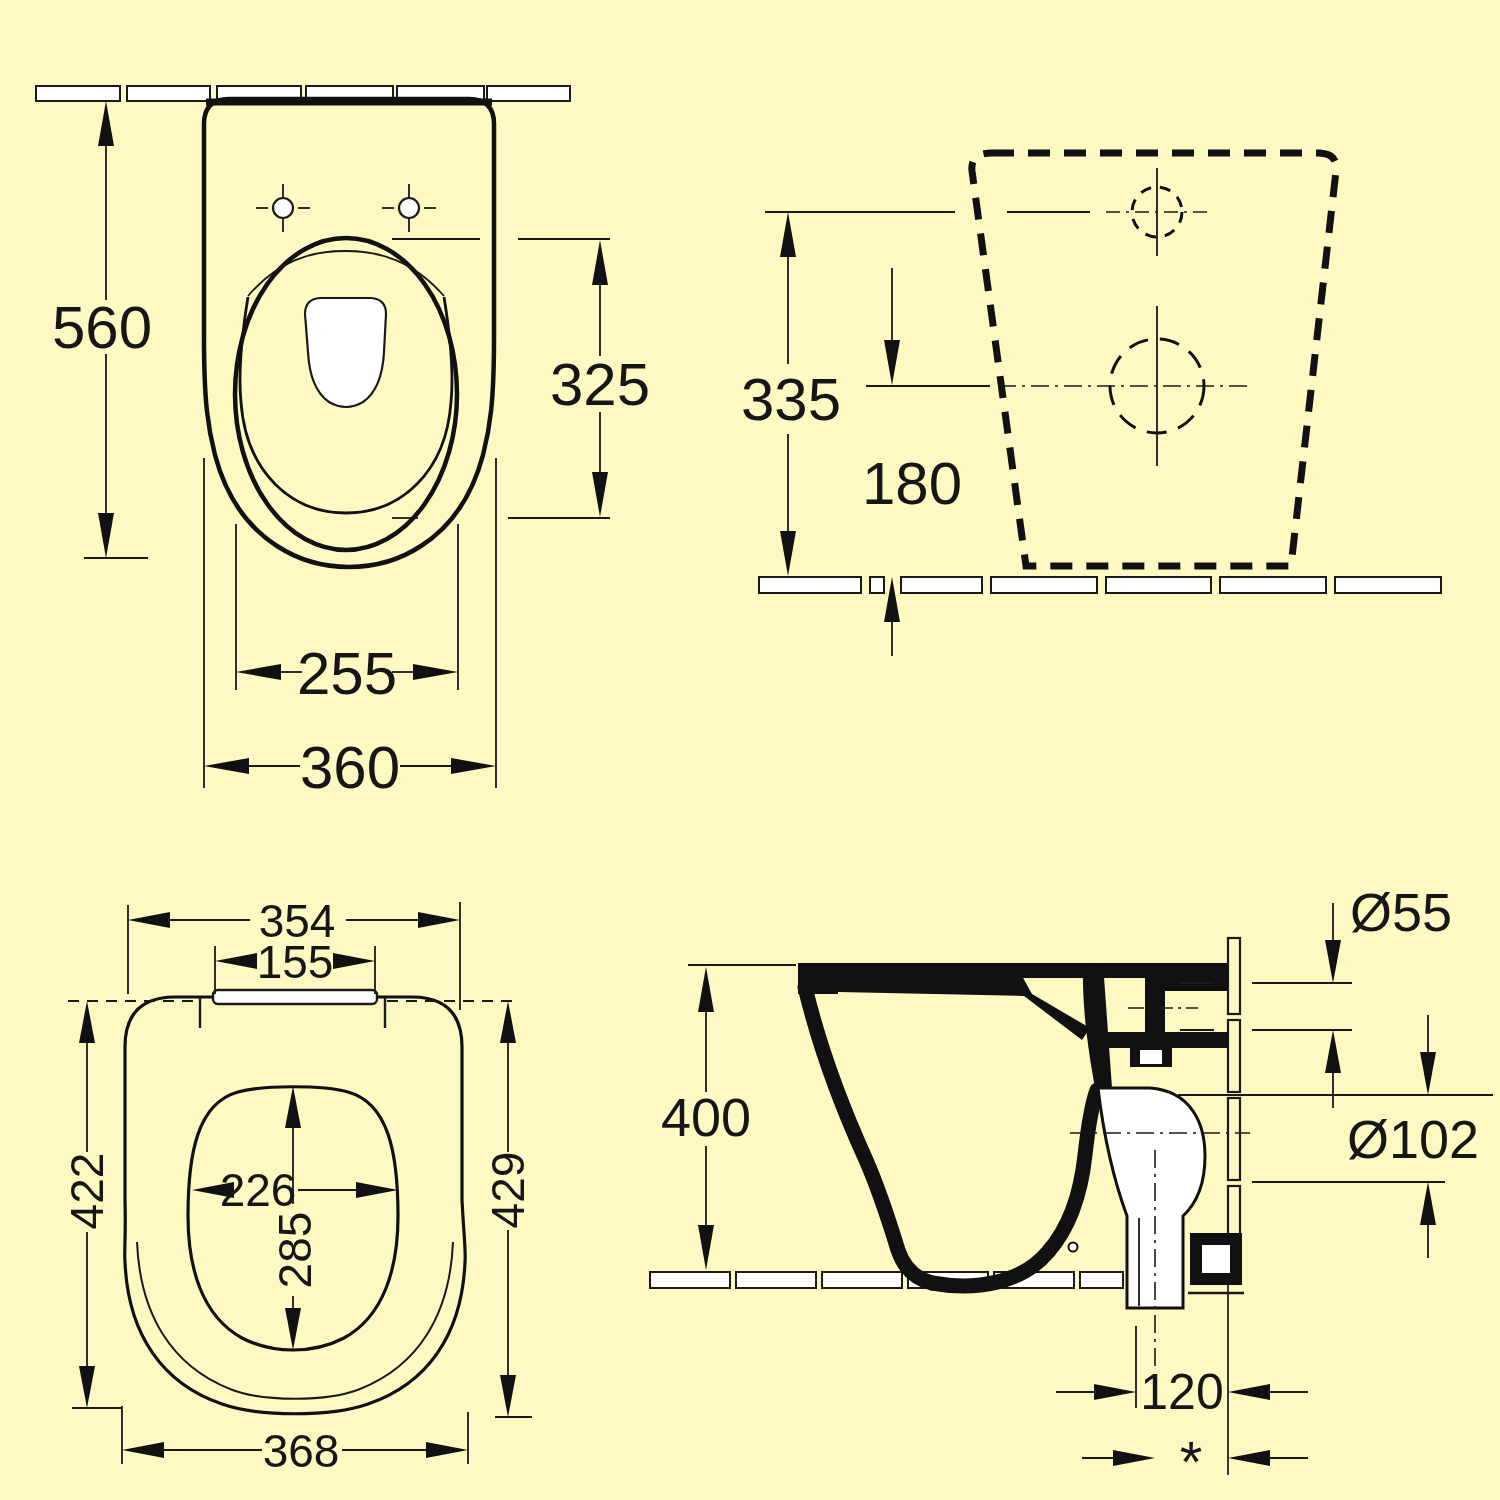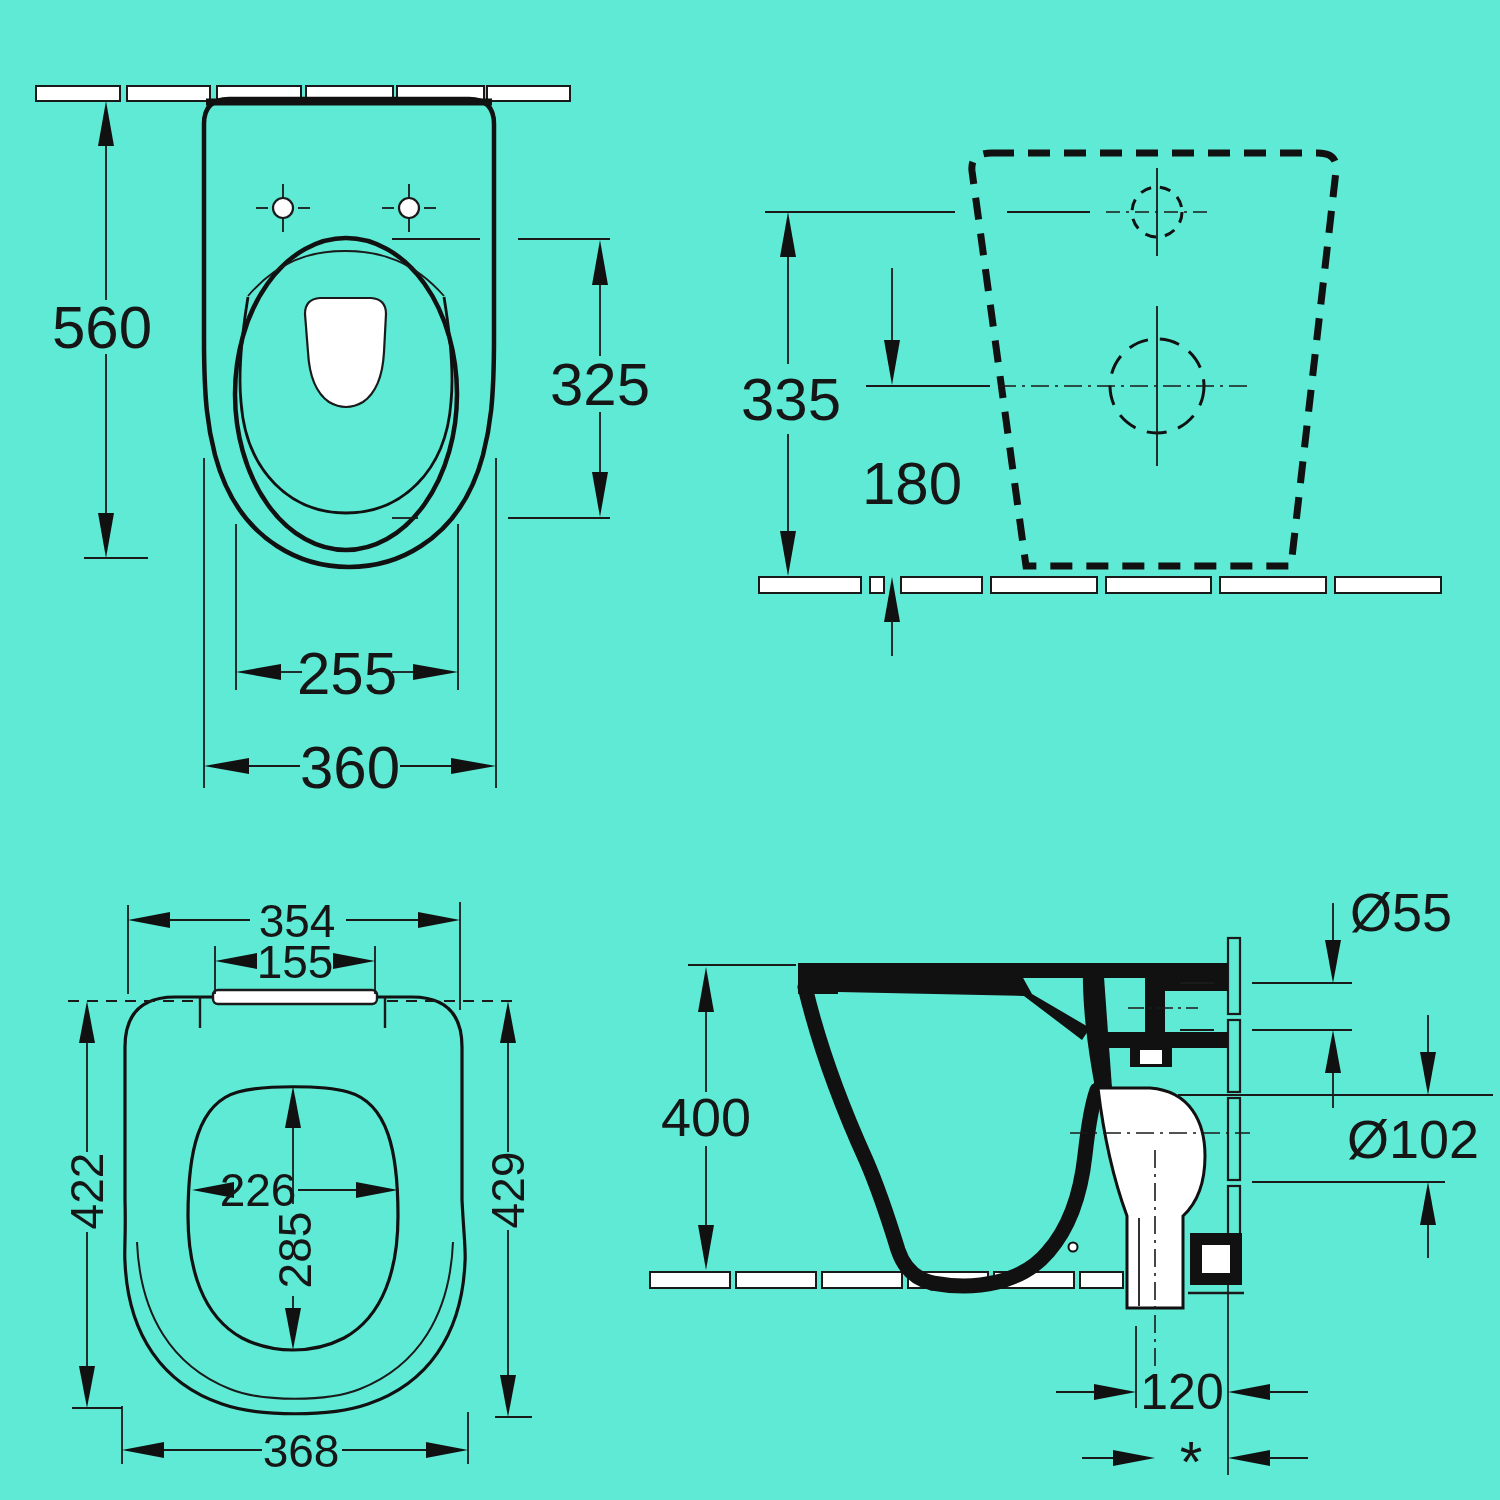--- a/index.html
+++ b/index.html
@@ -1,16 +1,16 @@
 <!DOCTYPE html>
 <html><head>
 <meta charset="utf-8">
 <style>
   html,body{margin:0;padding:0;background:#fff;}
-  .stage{position:relative;width:1500px;height:1500px;background:#5eead4;overflow:hidden;
+  .stage{position:relative;width:1500px;height:1500px;background:#fef9c3;overflow:hidden;
          font-family:"Liberation Sans",sans-serif;}
   svg{position:absolute;left:0;top:0;}
   svg text{fill:#161616;font-family:"Liberation Sans",sans-serif;}
   .lbl-xl{font-size:60px;}
   .lbl-lg{font-size:54px;}
   .lbl-md{font-size:46px;}
   .lbl-120{font-size:50px;}
   .lbl-star{font-size:58px;}
   .thin{stroke:#1a1a1a;stroke-width:1.8;fill:none;}
   .med{stroke:#1a1a1a;stroke-width:2.4;fill:none;}

